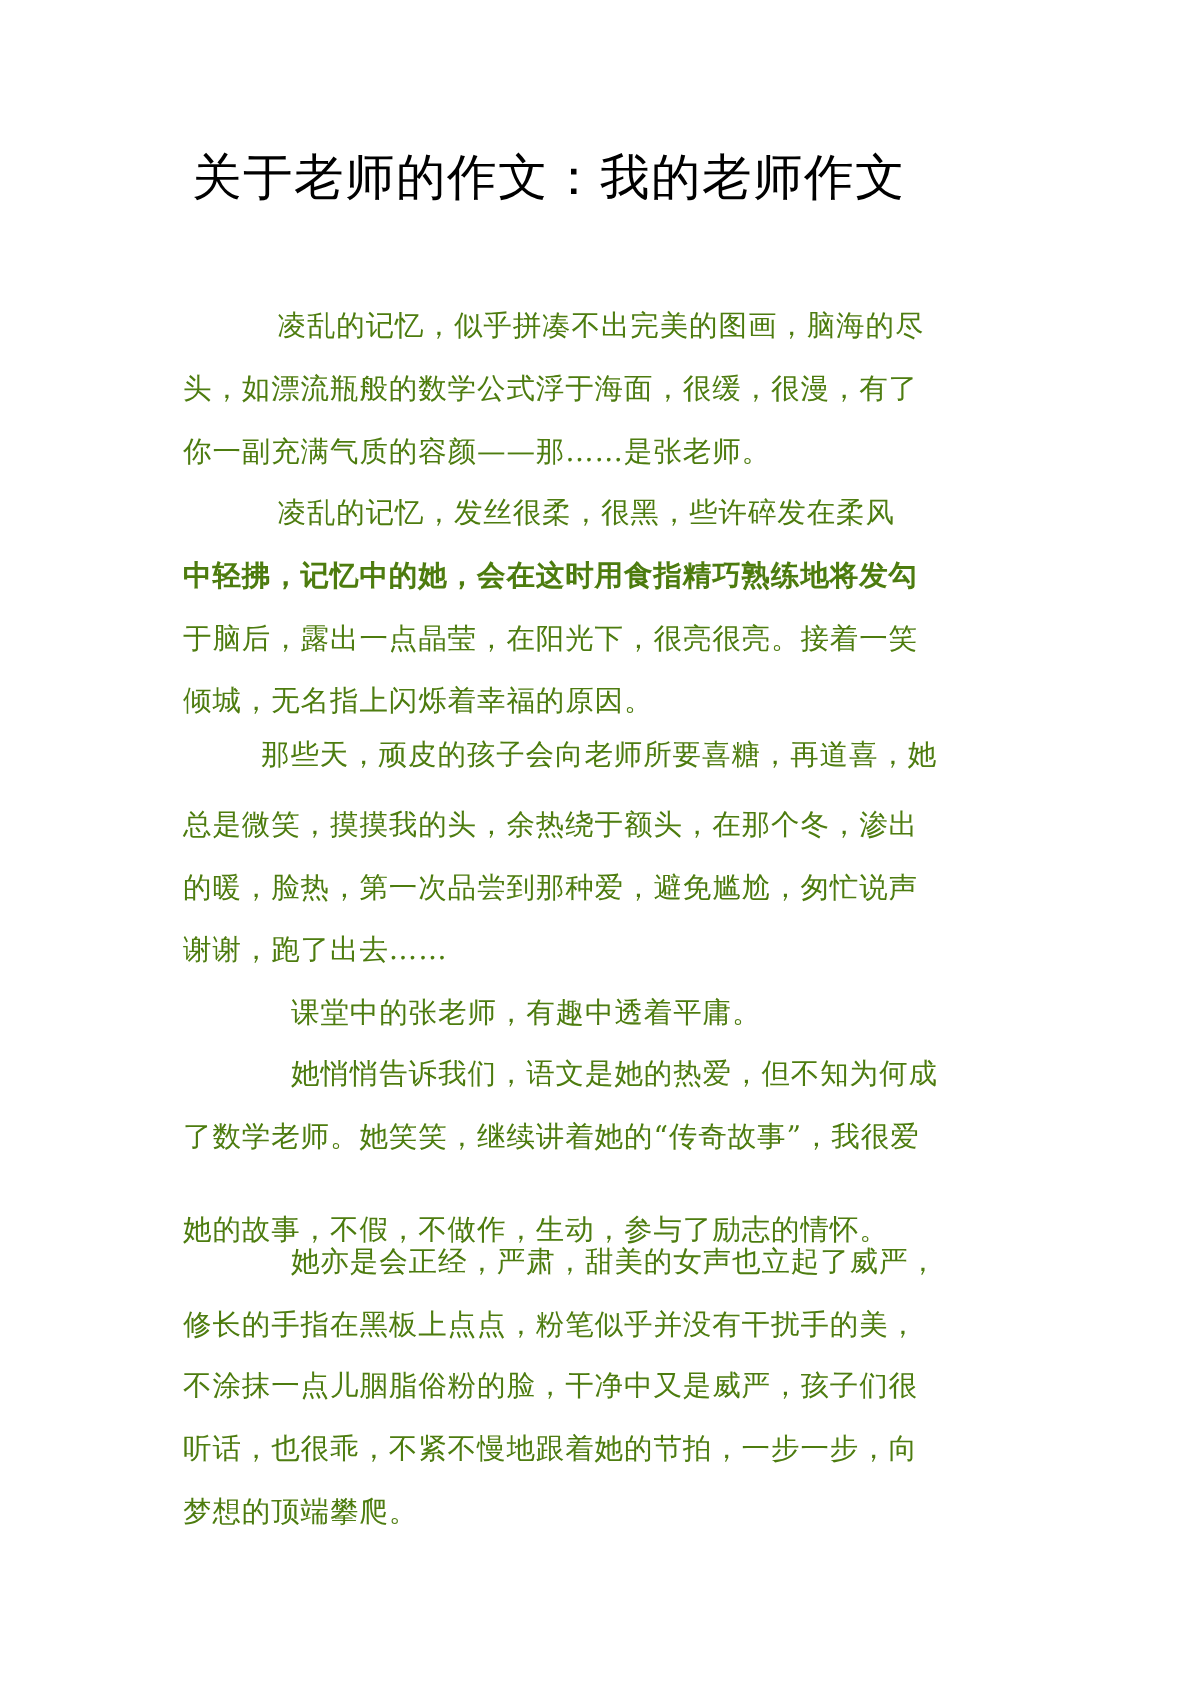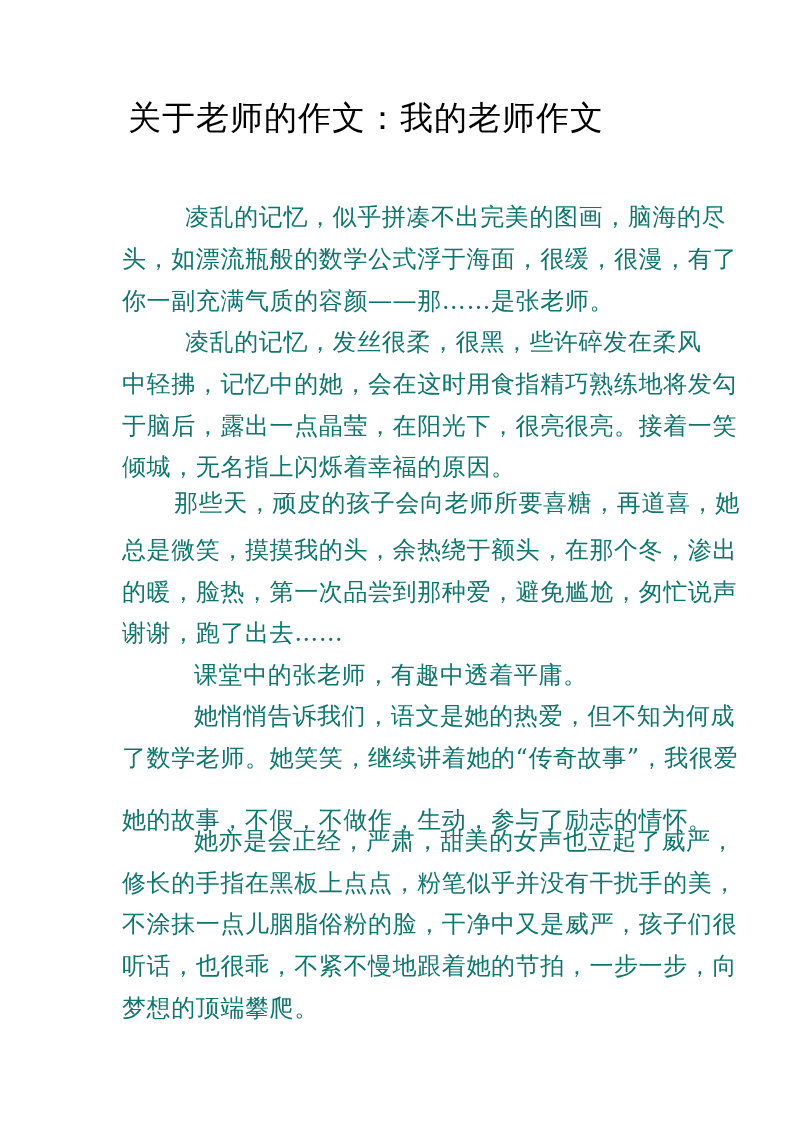--- a/index.html
+++ b/index.html
@@ -1,39 +1,39 @@
 <!DOCTYPE html>
 <html><head>
   <meta charset="utf-8">
   <style>
     html, body { margin: 0; padding: 0; background: #ffffff; }
     body { width: 800px; height: 1132px; position: relative; overflow: hidden;
            font-family: "DejaVu Serif", "Liberation Serif", serif; color: #111; }
     .title { position: absolute; top: 96px; left: 0; width: 732px; text-align: center;
              font-size: 33px; line-height: 44px; font-family: "DejaVu Sans", "Liberation Sans", sans-serif;
              font-weight: normal; color: #000; margin: 0; letter-spacing: 1px; }
-    .line { position: absolute; left: 122px; white-space: nowrap; font-size: 24px;
-            line-height: 28px; letter-spacing: 0.6px; color: #0f766e; }
+    .line { position: absolute; left: 122px; white-space: nowrap; font-size: 19px;
+            line-height: 28px; letter-spacing: 0.6px; color: #4d7c0f; }
   </style>
 </head>
 <body>
 
 <h1 class="title">关于老师的作文：我的老师作文</h1>
 
 <div>
 
   <div>
     <div class="line" style="top:203px;left:185px;">凌乱的记忆，似乎拼凑不出完美的图画，脑海的尽</div>
     <div class="line" style="top:245px;">头，如漂流瓶般的数学公式浮于海面，很缓，很漫，有了</div>
     <div class="line" style="top:287px;">你一副充满气质的容颜——那……是张老师。</div>
   </div>
 
   <div>
     <div class="line" style="top:328px;left:185px;">凌乱的记忆，发丝很柔，很黑，些许碎发在柔风</div>
-    <div class="line" style="top:370px;">中轻拂，记忆中的她，会在这时用食指精巧熟练地将发勾</div>
+    <div class="line" style="top:370px;font-weight:bold;">中轻拂，记忆中的她，会在这时用食指精巧熟练地将发勾</div>
     <div class="line" style="top:412px;">于脑后，露出一点晶莹，在阳光下，很亮很亮。接着一笑</div>
     <div class="line" style="top:453px;">倾城，无名指上闪烁着幸福的原因。</div>
   </div>
 
   <div>
     <div class="line" style="top:489px;left:174px;">那些天，顽皮的孩子会向老师所要喜糖，再道喜，她</div>
     <div class="line" style="top:536px;">总是微笑，摸摸我的头，余热绕于额头，在那个冬，渗出</div>
     <div class="line" style="top:578px;">的暖，脸热，第一次品尝到那种爱，避免尴尬，匆忙说声</div>
     <div class="line" style="top:619px;">谢谢，跑了出去……</div>
   </div>

